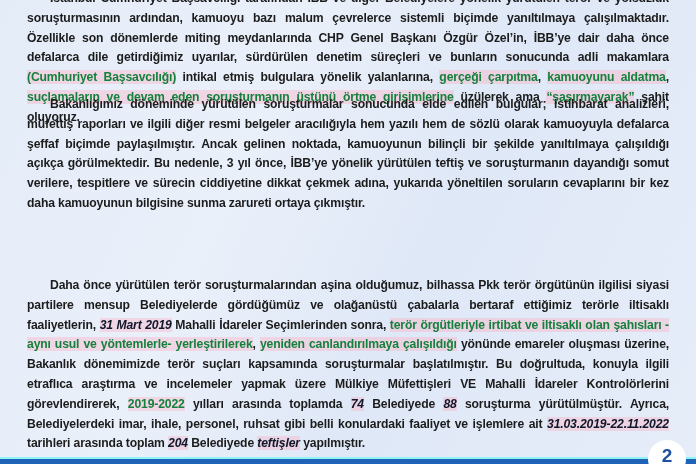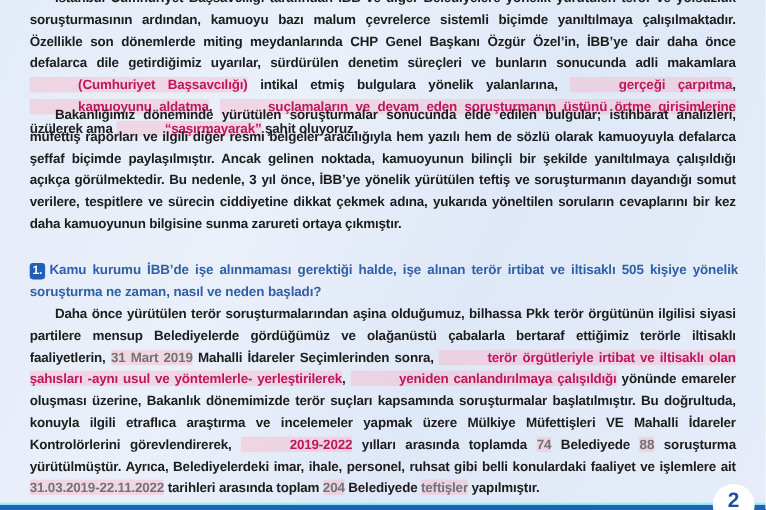--- a/index.html
+++ b/index.html
@@ -10,22 +10,22 @@
     color: #1a1a1a;
   }
   .page { position: absolute; left: 0; top: 0; width: 696px; height: 464px; }
   .para {
     position: absolute; left: 27px; width: 642px;
     font-size: 12.2px; line-height: 19.8px; font-weight: bold;
     text-align: justify; letter-spacing: -0.15px;
     color: #1c1c1c;
   }
   .para .indent { display: inline-block; width: 23px; }
-  .hl { color: #be185d; background: rgba(255, 170, 190, 0.35); padding-left: 44px; }
-  .hl-brown { color: #737373; background: rgba(255, 170, 190, 0.35); }
+  .hl { color: #15803d; background: rgba(255, 170, 190, 0.35); }
+  .hl-brown { color: #0f172a; background: rgba(255, 170, 190, 0.35); font-style: italic; }
   .p0 { top: -11px; }
   .p1 { top: 95px; }
   .p2 { top: 196px; }
   .question {
     position: absolute; left: 27px; top: 236px; width: 644px;
     font-size: 12.2px; line-height: 19.5px; font-weight: bold; color: #2e5fa8;
     text-align: justify; letter-spacing: -0.1px;
   }
   .qbadge {
     display: inline-block; width: 14px; height: 15px; background: #1f5fb5;
@@ -53,23 +53,20 @@
   <div class="para p0">
     <span class="indent"></span><span>İstanbul Cumhuriyet Başsavcılığı tarafından İBB ve diğer Belediyelere yönelik yürütülen terör ve yolsuzluk soruşturmasının</span>
     <span>ardından, kamuoyu bazı malum çevrelerce sistemli biçimde yanıltılmaya çalışılmaktadır. Özellikle son dönemlerde miting meydanlarında CHP Genel Başkanı Özgür Özel’in, İBB’ye dair daha önce defalarca dile getirdiğimiz uyarılar, sürdürülen denetim süreçleri ve bunların sonucunda adli makamlara </span><span class="hl">(Cumhuriyet Başsavcılığı)</span><span> intikal etmiş bulgulara yönelik yalanlarına, </span><span class="hl">gerçeği çarpıtma</span><span>, </span><span class="hl">kamuoyunu aldatma</span><span>, </span><span class="hl">suçlamaların ve devam eden soruşturmanın üstünü örtme girişimlerine</span><span> üzülerek ama </span><span class="hl">“şaşırmayarak”</span><span> şahit oluyoruz.</span>
   </div>
 
   <div class="para p1">
     <span class="indent"></span><span>Bakanlığımız döneminde yürütülen soruşturmalar sonucunda elde edilen bulgular; istihbarat analizleri, müfettiş raporları ve ilgili diğer resmi belgeler aracılığıyla hem yazılı hem de sözlü olarak kamuoyuyla defalarca şeffaf biçimde paylaşılmıştır. Ancak gelinen noktada, kamuoyunun bilinçli bir şekilde yanıltılmaya çalışıldığı açıkça görülmektedir. Bu nedenle, 3 yıl önce, İBB’ye yönelik yürütülen teftiş ve soruşturmanın dayandığı somut verilere, tespitlere ve sürecin ciddiyetine dikkat çekmek adına, yukarıda yöneltilen soruların cevaplarını bir kez daha kamuoyunun bilgisine sunma zarureti ortaya çıkmıştır.</span>
   </div>
 
 
-  <div class="question">
-    <span class="qbadge">1.</span><span>Kamu kurumu İBB’de işe alınmaması gerektiği halde, işe alınan terör irtibat ve iltisaklı 505 kişiye yönelik soruşturma ne zaman, nasıl ve neden başladı?</span>
-  </div>
 
   <div class="para p3">
     <span class="indent"></span><span>Daha önce yürütülen terör soruşturmalarından aşina olduğumuz, bilhassa Pkk terör örgütünün ilgilisi siyasi partilere mensup Belediyelerde  gördüğümüz ve olağanüstü çabalarla bertaraf ettiğimiz terörle iltisaklı faaliyetlerin, </span><span class="hl-brown">31 Mart 2019</span><span> Mahalli İdareler Seçimlerinden sonra, </span><span class="hl">terör örgütleriyle irtibat ve iltisaklı olan şahısları -aynı usul ve yöntemlerle- yerleştirilerek</span><span>, </span><span class="hl">yeniden canlandırılmaya çalışıldığı</span><span> yönünde emareler oluşması üzerine, Bakanlık dönemimizde terör suçları kapsamında soruşturmalar başlatılmıştır. Bu doğrultuda, konuyla ilgili etraflıca araştırma ve incelemeler yapmak üzere Mülkiye Müfettişleri VE Mahalli İdareler Kontrolörlerini görevlendirerek, </span><span class="hl">2019-2022</span><span> yılları arasında toplamda </span><span class="hl-brown">74</span><span> Belediyede </span><span class="hl-brown">88</span><span> soruşturma yürütülmüştür. Ayrıca, Belediyelerdeki imar, ihale, personel, ruhsat gibi belli konulardaki faaliyet ve işlemlere ait </span><span class="hl-brown">31.03.2019-22.11.2022</span><span> tarihleri arasında toplam </span><span class="hl-brown">204</span><span> Belediyede </span><span class="hl-brown">teftişler</span><span> yapılmıştır.</span>
   </div>
 
   <div class="footer-line"></div>
   <div class="footer-bar"></div>
   <div class="page-badge">2</div>
 </div>
 

